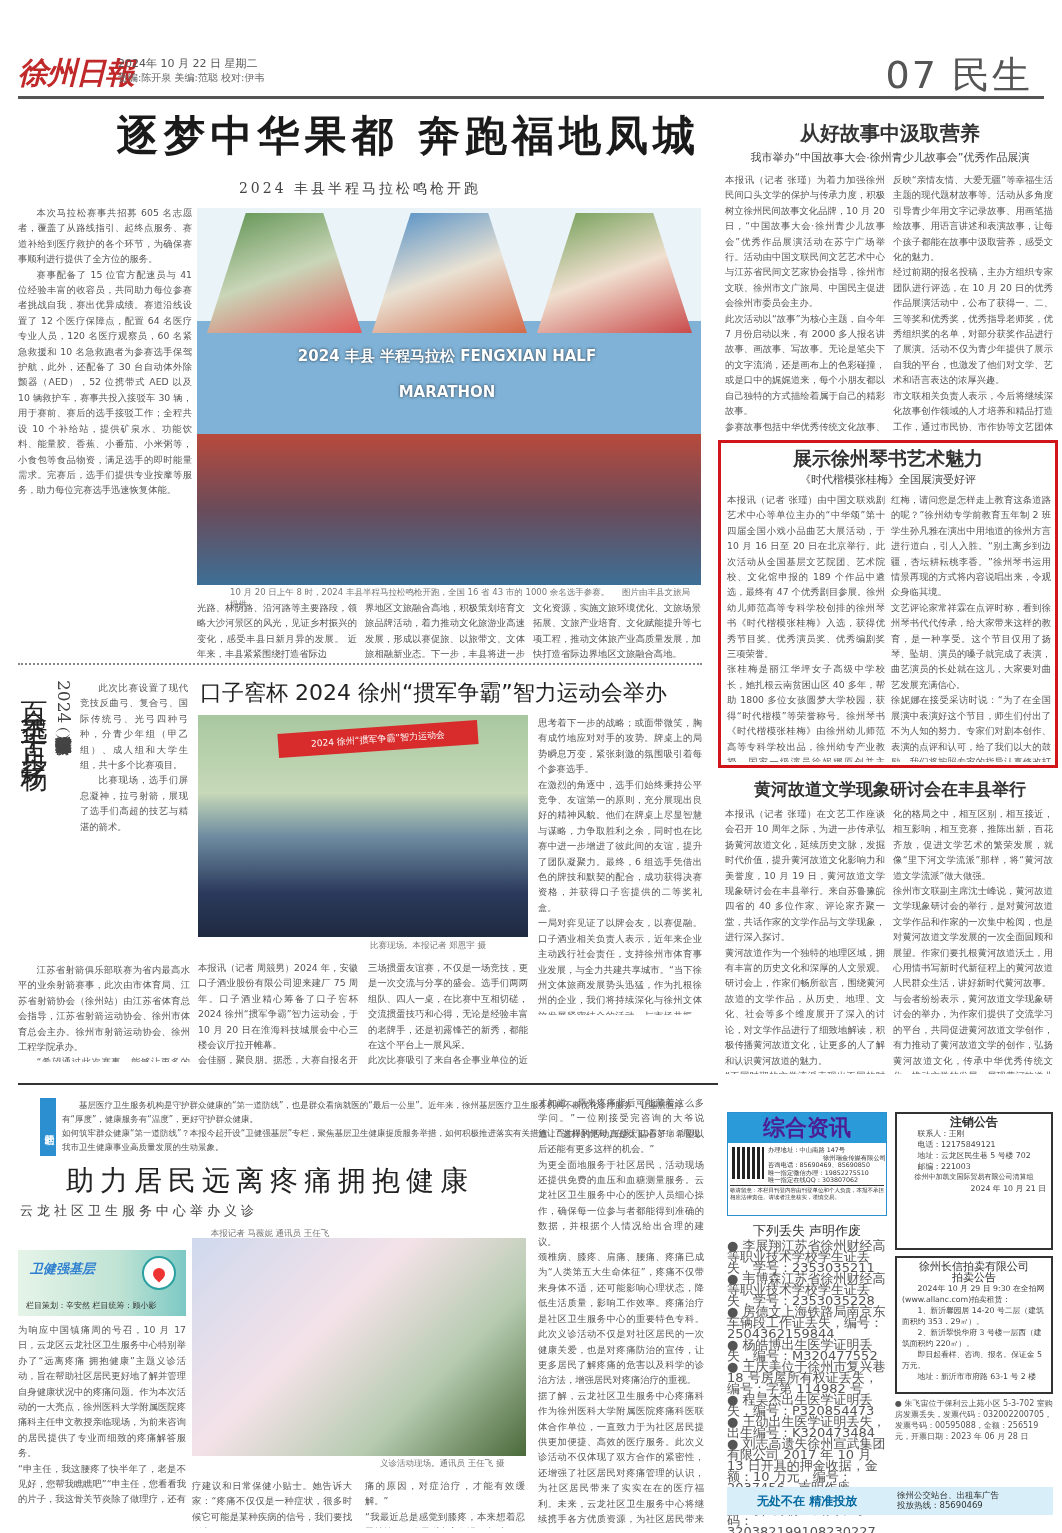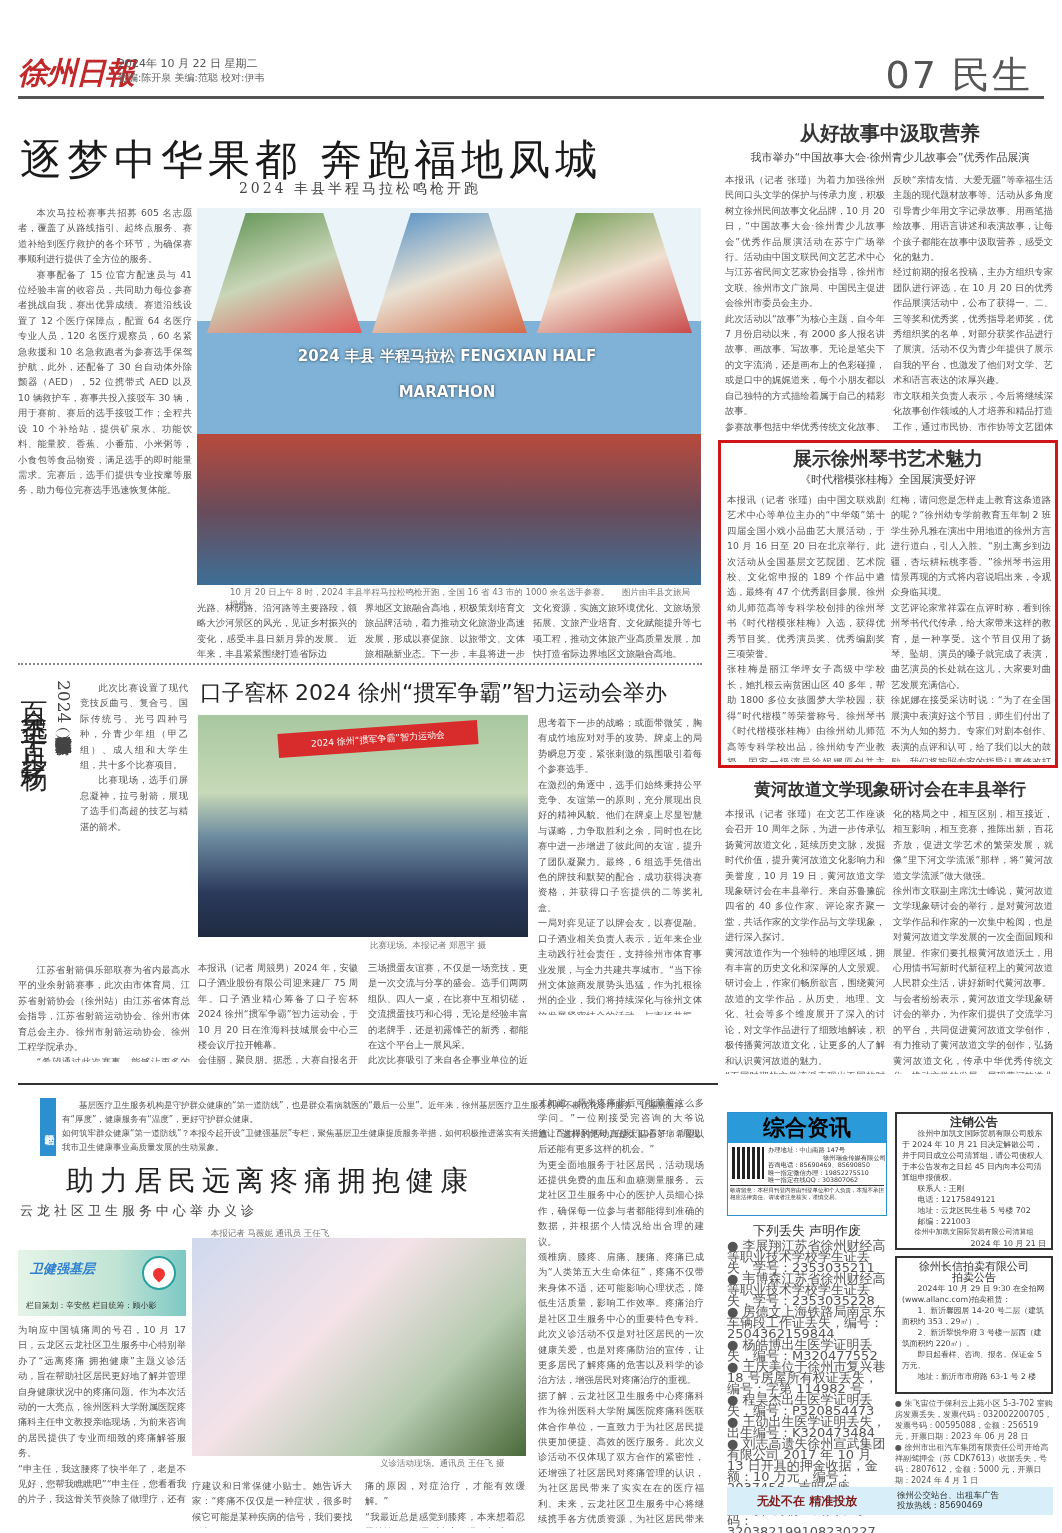--- a/index.html
+++ b/index.html
@@ -3,21 +3,21 @@
 <meta charset="utf-8">
 <style>
 *{box-sizing:border-box;margin:0;padding:0}
 body{width:1062px;height:1533px;background:#fff;font-family:"DejaVu Sans",sans-serif;color:#333;position:relative;overflow:hidden}
 .abs{position:absolute}
 .masthead-logo{left:18px;top:53px;font-family:"DejaVu Serif",serif;font-size:30px;font-weight:bold;color:#c0282a;font-style:italic;letter-spacing:-1px}
 .masthead-date{left:118px;top:56px;font-size:11px;color:#555}
 .masthead-eds{left:118px;top:71px;font-size:10px;color:#666}
 .section-label{right:30px;top:50px;font-size:38px;color:#555;letter-spacing:2px}
 .top-rule{left:18px;top:96px;width:1026px;height:3px;background:#555}
-.headline-main{left:20px;top:132px;width:680px;text-align:left;font-size:42px;font-weight:normal;color:#1a1a1a;letter-spacing:5px}
+.headline-main{left:20px;top:108px;width:680px;text-align:right;font-size:42px;font-weight:bold;color:#1a1a1a;letter-spacing:5px}
 .subhead-main{left:20px;top:180px;width:680px;text-align:center;font-family:"DejaVu Serif",serif;font-size:14px;color:#444;letter-spacing:3px}
 .body-col{font-size:9.3px;line-height:15.4px;color:#555;text-align:justify;overflow:hidden}
 .body-col p{text-indent:2em}
 .photo{overflow:hidden}
 .caption{font-size:8.5px;color:#777}
 .dotted{border-top:2px dotted #888}
 .redbox{left:718px;top:440px;width:340px;height:328px;border:3px solid #d0161b}
 .section-head-serif{font-family:"DejaVu Serif",serif;font-weight:bold;color:#333;text-align:center}
 .sub-sans{text-align:center;color:#444}
 .vertical{writing-mode:vertical-rl}
@@ -135,21 +135,21 @@
 <div class="abs caption" style="left:380px;top:1458px">义诊活动现场。通讯员  王任飞  摄</div>
 <div class="abs body-col" style="left:192px;top:1478px;width:160px;height:50px;white-space:pre-line">疗建议和日常保健小贴士。她告诉大家：“疼痛不仅仅是一种症状，很多时候它可能是某种疾病的信号，我们要找到疼</div>
 <div class="abs body-col" style="left:365px;top:1478px;width:160px;height:50px;white-space:pre-line">痛的原因，对症治疗，才能有效缓解。”
 “我最近总是感觉到膝疼，本来想着忍忍就算了，今天听申主任讲了之后</div>
 <div class="abs body-col" style="left:538px;top:1095px;width:166px;height:430px;white-space:pre-line">才知道，原来疼痛背后可能藏着这么多学问。”一位刚接受完咨询的大爷说道，“这样的活动真是太贴心了，希望以后还能有更多这样的机会。”
 为更全面地服务于社区居民，活动现场还提供免费的血压和血糖测量服务。云龙社区卫生服务中心的医护人员细心操作，确保每一位参与者都能得到准确的数据，并根据个人情况给出合理的建议。
 颈椎病、膝疼、肩痛、腰痛、疼痛已成为“人类第五大生命体征”，疼痛不仅带来身体不适，还可能影响心理状态，降低生活质量，影响工作效率。疼痛治疗是社区卫生服务中心的重要特色专科。此次义诊活动不仅是对社区居民的一次健康关爱，也是对疼痛防治的宣传，让更多居民了解疼痛的危害以及科学的诊治方法，增强居民对疼痛治疗的重视。
 据了解，云龙社区卫生服务中心疼痛科作为徐州医科大学附属医院疼痛科医联体合作单位，一直致力于为社区居民提供更加便捷、高效的医疗服务。此次义诊活动不仅体现了双方合作的紧密性，还增强了社区居民对疼痛管理的认识，为社区居民带来了实实在在的医疗福利。未来，云龙社区卫生服务中心将继续携手各方优质资源，为社区居民带来更多实用且有意义的健康服务。</div>
 
 <div class="abs" style="left:727px;top:1112px;width:160px;height:104px;border:1px solid #2b8fd0">
-  <div style="background:#2b9ad8;color:#000000;font-size:22px;font-weight:bold;text-align:center;height:30px;line-height:30px">综合资讯</div>
+  <div style="background:#2b9ad8;color:#4c1d95;font-size:22px;font-weight:bold;text-align:center;height:30px;line-height:30px">综合资讯</div>
   <div class="abs qr" style="left:4px;top:34px;width:32px;height:32px"></div>
   <div class="abs" style="left:40px;top:33px;width:118px;font-size:6.3px;line-height:7.6px;color:#333">
     <div>办理地址：中山南路 147号</div>
     <div style="text-align:right">徐州瑞金传媒有限公司</div>
     <div>咨询电话：85690469、85690850</div>
     <div>唯一指定微信办理：19852275510</div>
     <div>唯一指定在线QQ：303807062</div>
   </div>
   <div class="abs" style="left:2px;top:72px;width:154px;border-top:1px solid #333;font-size:5.5px;line-height:7px;color:#333;padding-top:1px">敬请留意：本栏目刊登内容由刊登单位和个人负责，本报不承担相应法律责任。请读者注意核实，谨慎交易。</div>
 </div>
@@ -162,42 +162,40 @@
   <div>● <span>王庆美位于徐州市复兴巷 18 号房屋所有权证丢失，编号：字第 114982 号</span></div>
   <div>● <span>程昊杰出生医学证明丢失，编号：P320854473</span></div>
   <div>● <span>王劭出生医学证明丢失，出生编号：K320473484</span></div>
   <div>● <span>刘志高遗失徐州宣武集团有限公司 2017 年 10 月 13 日开具的押金收据，金额：10 万元，编号：2037456，声明作废</span></div>
   <div>● <span>于慧（2024 年 10 月 16 号）身份证丢失，号码：320382199108230227，声明作废</span></div>
   <div>● <span>朱飞宙位于保利云上苑小区 5-3-702 室购房发票丢失，发票代码：032002200705，发票号码：00595094，金额：990000 元，开票日期：2023 年 07 月 03 日</span></div>
 </div>
 
 <div class="abs ad-box" style="left:895px;top:1112px;width:158px;height:138px;padding:3px 5px;font-size:7.8px;line-height:11px;color:#444">
   <div style="text-align:center;font-size:12px;font-weight:bold;color:#333">注销公告</div>
-  <div style="text-indent:2em">徐州中加凯文国际贸易有限公司股东于 2024 年 10 月 21 日决定解散公司，并于同日成立公司清算组，请公司债权人于本公告发布之日起 45 日内向本公司清算组申报债权。</div>
   <div style="padding-left:2em">联系人：王刚</div>
   <div style="padding-left:2em">电话：12175849121</div>
   <div style="padding-left:2em">地址：云龙区民生巷 5 号楼 702</div>
   <div style="padding-left:2em">邮编：221003</div>
   <div style="text-align:center;font-size:7px">徐州中加凯文国际贸易有限公司清算组</div>
   <div style="text-align:right">2024 年 10 月 21 日</div>
 </div>
 
 <div class="abs ad-box" style="left:895px;top:1256px;width:158px;height:138px;padding:3px 5px;font-size:7.8px;line-height:11px;color:#444">
   <div style="text-align:center;font-size:11px;color:#333">徐州长信拍卖有限公司</div>
   <div style="text-align:center;font-size:11px;color:#333">拍卖公告</div>
   <div style="text-indent:2em">2024年 10 月 29 日 9:30 在全拍网(www.allanc.com)拍卖租赁：</div>
   <div style="text-indent:2em">1、新沂馨园居 14-20 号二层（建筑面积约 353．29㎡）。</div>
   <div style="text-indent:2em">2、新沂翠悦华府 3 号楼一层西（建筑面积约 220㎡）。</div>
   <div style="text-indent:2em">即日起看样、咨询、报名。保证金 5 万元。</div>
   <div style="text-indent:2em">地址：新沂市市府路 63-1 号 2 楼</div>
 </div>
 <div class="abs" style="left:895px;top:1398px;width:158px;font-size:8px;line-height:11px;color:#555">
   <div>● <span>朱飞宙位于保利云上苑小区 5-3-702 室购房发票丢失，发票代码：032002200705，发票号码：00595088，金额：256519 元，开票日期：2023 年 06 月 28 日</span></div>
-  <div>● <span>徐州市出租汽车集团有限责任公司开给高祥副驾押金（苏 CDK7613）收据丢失，号码：2807612，金额：5000 元，开票日期：2024 年 4 月 1 日</span></div>
 </div>
 
 <div class="abs" style="left:727px;top:1487px;width:326px;height:28px;background:#d8eef8">
-  <div class="abs" style="left:30px;top:6px;font-size:12px;font-weight:bold;color:#7f1d1d">无处不在 精准投放</div>
+  <div class="abs" style="left:30px;top:6px;font-size:12px;font-weight:bold;color:#0369a1">无处不在 精准投放</div>
   <div class="abs" style="left:170px;top:3px;font-size:8.5px;line-height:10px;color:#333">
     <div>徐州公交站台、出租车广告</div>
     <div>投放热线：85690469</div>
   </div>
 </div>
 
 </body></html>

